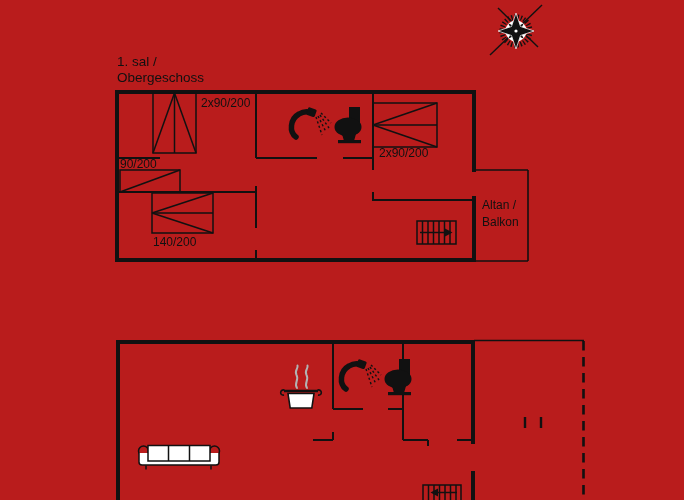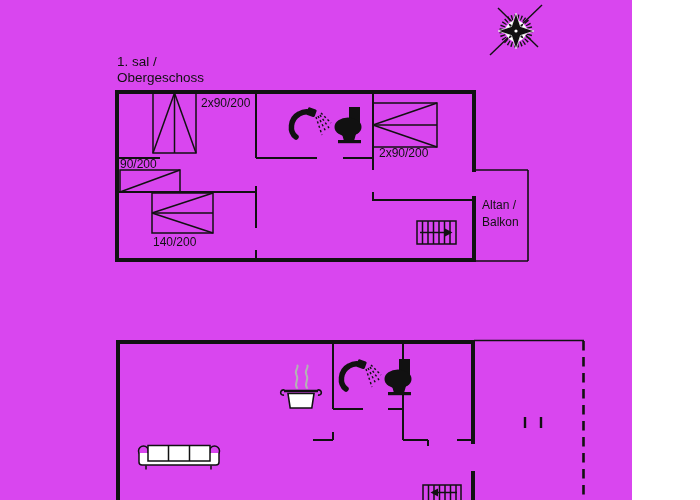--- a/index.html
+++ b/index.html
@@ -1,19 +1,19 @@
 <!DOCTYPE html>
 <html><head>
 <meta charset="utf-8">
 <style>
   html,body{margin:0;padding:0;background:#ffffff;}
   .canvas{
     position:relative;
-    width:632px;height:500px;
-    background:#d946ef;
+    width:684px;height:500px;
+    background:#b91c1c;
     overflow:hidden;
     font-family:"Liberation Sans", sans-serif;
   }
   svg text{
     font-family:"Liberation Sans", sans-serif;
     fill:#111111;
   }
   .t-title{font-size:13.5px;}
   .t-label{font-size:12px;}
 </style>

